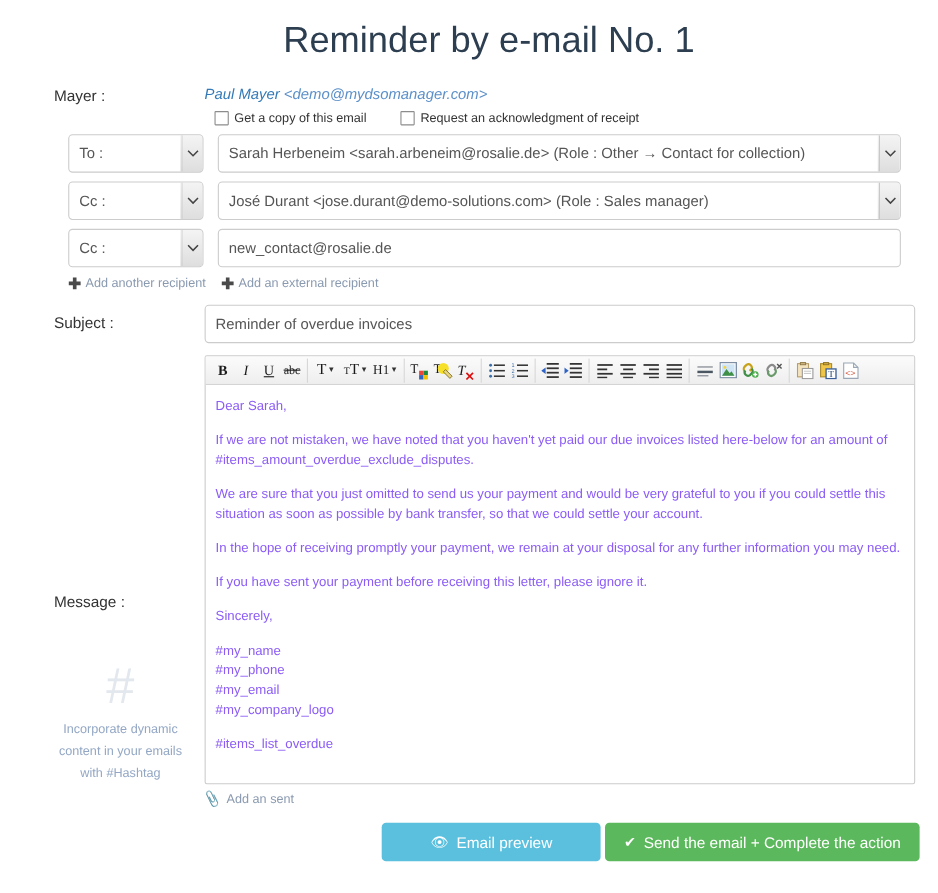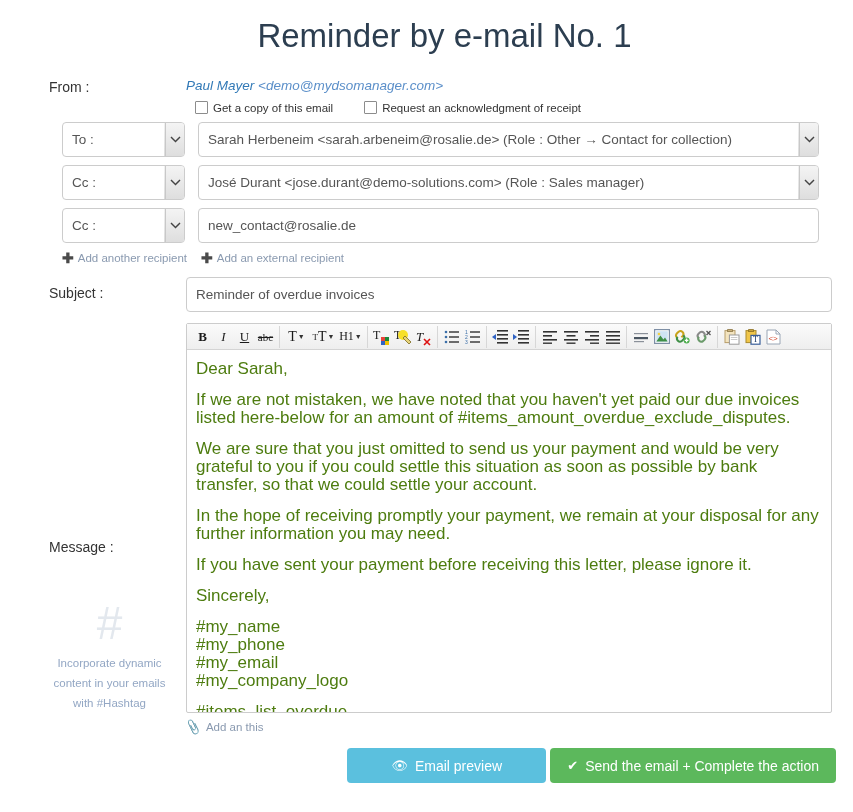--- a/index.html
+++ b/index.html
@@ -223,23 +223,23 @@
   .tb-txt {
     font-family: "Liberation Serif", serif;
     font-size: 13px;
     color: #1a1a1a;
   }
 
   .msg-body {
     padding: 10px 12px 12px 9px;
     height: 362px;
     overflow: hidden;
-    font-size: 17px;
+    font-size: 12px;
     line-height: 18px;
-    color: #4d7c0f;
+    color: #8b5cf6;
     font-family: "Liberation Sans", sans-serif;
   }
   .msg-body p { margin: 0 0 13px 0; }
   .msg-body p.tight { margin-bottom: 16px; }
   .msg-body .block { margin: 0 0 13px 0; }
   .msg-body .block div { margin: 0; }
 
   
   .footer { padding: 0 17px 0 150px; }
   .add-item {
@@ -285,21 +285,21 @@
 </head>
 <body>
 
 <div class="page">
 
   <h1 class="page-title">Reminder by e-mail No. 1</h1>
 
   <div class="form">
 
     <div class="row row-from">
-      <div class="label-col">From :</div>
+      <div class="label-col">Mayer :</div>
       <div class="field-col">
         <div class="from-line">
           <span class="from-name">Paul Mayer</span>
           <span class="from-email">&lt;demo@mydsomanager.com&gt;</span>
         </div>
         <div class="from-checks">
           <span class="chk"></span>
           <span class="chk-label">Get a copy of this email</span>
           <span class="chk"></span>
           <span class="chk-label">Request an acknowledgment of receipt</span>
@@ -618,21 +618,21 @@
         </div>
 
       </div>
     </div>
 
   </div>
 
   <div class="footer">
     <a class="add-item" href="#">
       <span class="clip">📎</span>
-      <span>Add an this</span>
+      <span>Add an sent</span>
     </a>
     <div class="btn-bar">
       <button class="btn btn-preview">
         <span class="gi">👁</span>
         <span>Email preview</span>
       </button>
       <button class="btn btn-send">
         <span class="gi">✔</span>
         <span>Send the email + Complete the action</span>
       </button>

